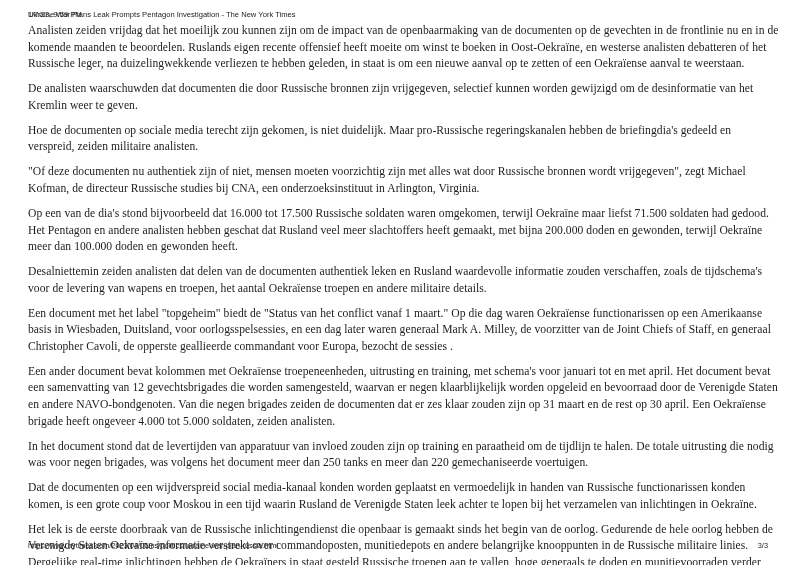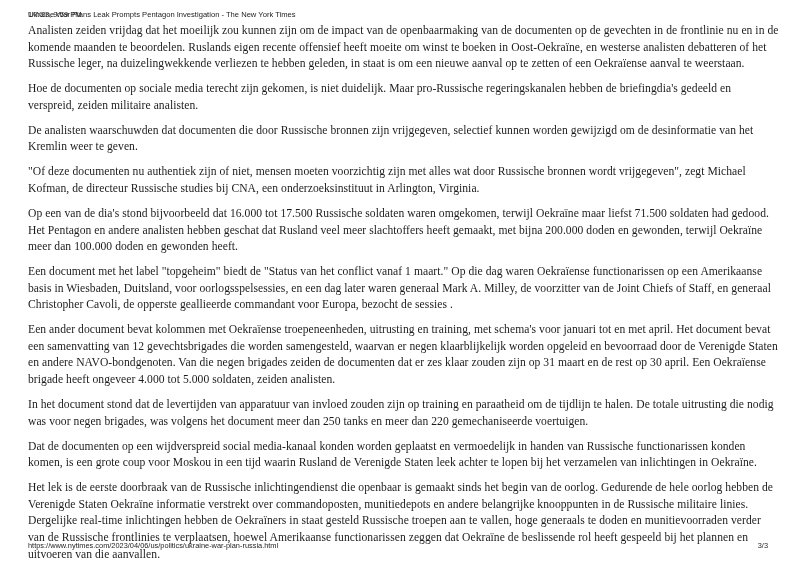--- a/index.html
+++ b/index.html
@@ -74,24 +74,25 @@
 </head>
 <body>
 
 <div class="print-header">
   <span class="date">1/7/23, 9:59 PM</span>
   <span class="title">Ukraine War Plans Leak Prompts Pentagon Investigation - The New York Times</span>
 </div>
 
 <div class="article">
   <p>Analisten zeiden vrijdag dat het moeilijk zou kunnen zijn om de impact van de openbaarmaking van de documenten op de gevechten in de frontlinie nu en in de komende maanden te beoordelen. Ruslands eigen recente offensief heeft moeite om winst te boeken in Oost-Oekraïne, en westerse analisten debatteren of het Russische leger, na duizelingwekkende verliezen te hebben geleden, in staat is om een nieuwe aanval op te zetten of een Oekraïense aanval te weerstaan.</p>
+  <p>De analisten waarschuwden dat documenten die door Russische bronnen zijn vrijgegeven, selectief kunnen worden gewijzigd om de desinformatie van het Kremlin weer te geven.</p>
   <p>Hoe de documenten op sociale media terecht zijn gekomen, is niet duidelijk. Maar pro-Russische regeringskanalen hebben de briefingdia's gedeeld en verspreid, zeiden militaire analisten.</p>
-  <p>De analisten waarschuwden dat documenten die door Russische bronnen zijn vrijgegeven, selectief kunnen worden gewijzigd om de desinformatie van het Kremlin weer te geven.</p>
   <p>"Of deze documenten nu authentiek zijn of niet, mensen moeten voorzichtig zijn met alles wat door Russische bronnen wordt vrijgegeven", zegt Michael Kofman, de directeur Russische studies bij CNA, een onderzoeksinstituut in Arlington, Virginia.</p>
   <p>Op een van de dia's stond bijvoorbeeld dat 16.000 tot 17.500 Russische soldaten waren omgekomen, terwijl Oekraïne maar liefst 71.500 soldaten had gedood. Het Pentagon en andere analisten hebben geschat dat Rusland veel meer slachtoffers heeft gemaakt, met bijna 200.000 doden en gewonden, terwijl Oekraïne meer dan 100.000 doden en gewonden heeft.</p>
+  <p>Desalniettemin zeiden analisten dat delen van de documenten authentiek leken en Rusland waardevolle informatie zouden verschaffen, zoals de tijdschema's voor de levering van wapens en troepen, het aantal Oekraïense troepen en andere militaire details.</p>
   <p>Een document met het label "topgeheim" biedt de "Status van het conflict vanaf 1 maart." Op die dag waren Oekraïense functionarissen op een Amerikaanse basis in Wiesbaden, Duitsland, voor oorlogsspelsessies, en een dag later waren generaal Mark A. Milley, de voorzitter van de Joint Chiefs of Staff, en generaal Christopher Cavoli, de opperste geallieerde commandant voor Europa, bezocht de sessies .</p>
   <p>Een ander document bevat kolommen met Oekraïense troepeneenheden, uitrusting en training, met schema's voor januari tot en met april. Het document bevat een samenvatting van 12 gevechtsbrigades die worden samengesteld, waarvan er negen klaarblijkelijk worden opgeleid en bevoorraad door de Verenigde Staten en andere NAVO-bondgenoten. Van die negen brigades zeiden de documenten dat er zes klaar zouden zijn op 31 maart en de rest op 30 april. Een Oekraïense brigade heeft ongeveer 4.000 tot 5.000 soldaten, zeiden analisten.</p>
   <p>In het document stond dat de levertijden van apparatuur van invloed zouden zijn op training en paraatheid om de tijdlijn te halen. De totale uitrusting die nodig was voor negen brigades, was volgens het document meer dan 250 tanks en meer dan 220 gemechaniseerde voertuigen.</p>
   <p>Dat de documenten op een wijdverspreid social media-kanaal konden worden geplaatst en vermoedelijk in handen van Russische functionarissen konden komen, is een grote coup voor Moskou in een tijd waarin Rusland de Verenigde Staten leek achter te lopen bij het verzamelen van inlichtingen in Oekraïne.</p>
   <p>Het lek is de eerste doorbraak van de Russische inlichtingendienst die openbaar is gemaakt sinds het begin van de oorlog. Gedurende de hele oorlog hebben de Verenigde Staten Oekraïne informatie verstrekt over commandoposten, munitiedepots en andere belangrijke knooppunten in de Russische militaire linies. Dergelijke real-time inlichtingen hebben de Oekraïners in staat gesteld Russische troepen aan te vallen, hoge generaals te doden en munitievoorraden verder van de Russische frontlinies te verplaatsen, hoewel Amerikaanse functionarissen zeggen dat Oekraïne de beslissende rol heeft gespeeld bij het plannen en uitvoeren van die aanvallen.</p>
 </div>
 
 <div class="print-footer">
   <span class="url">https://www.nytimes.com/2023/04/06/us/politics/ukraine-war-plan-russia.html</span>
   <span class="page">3/3</span>

